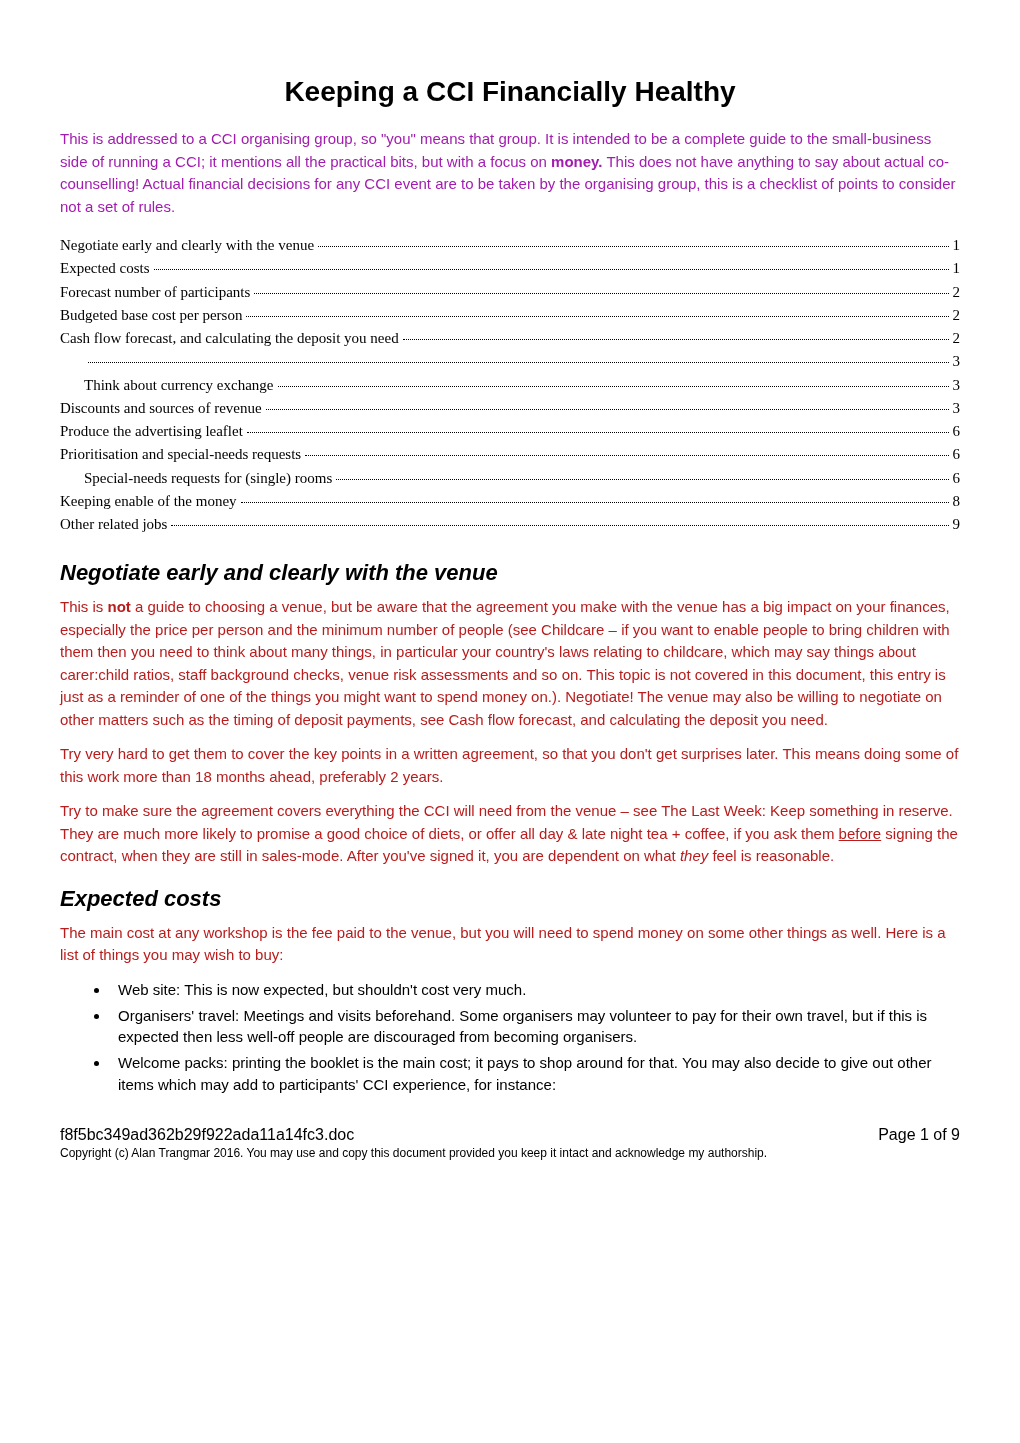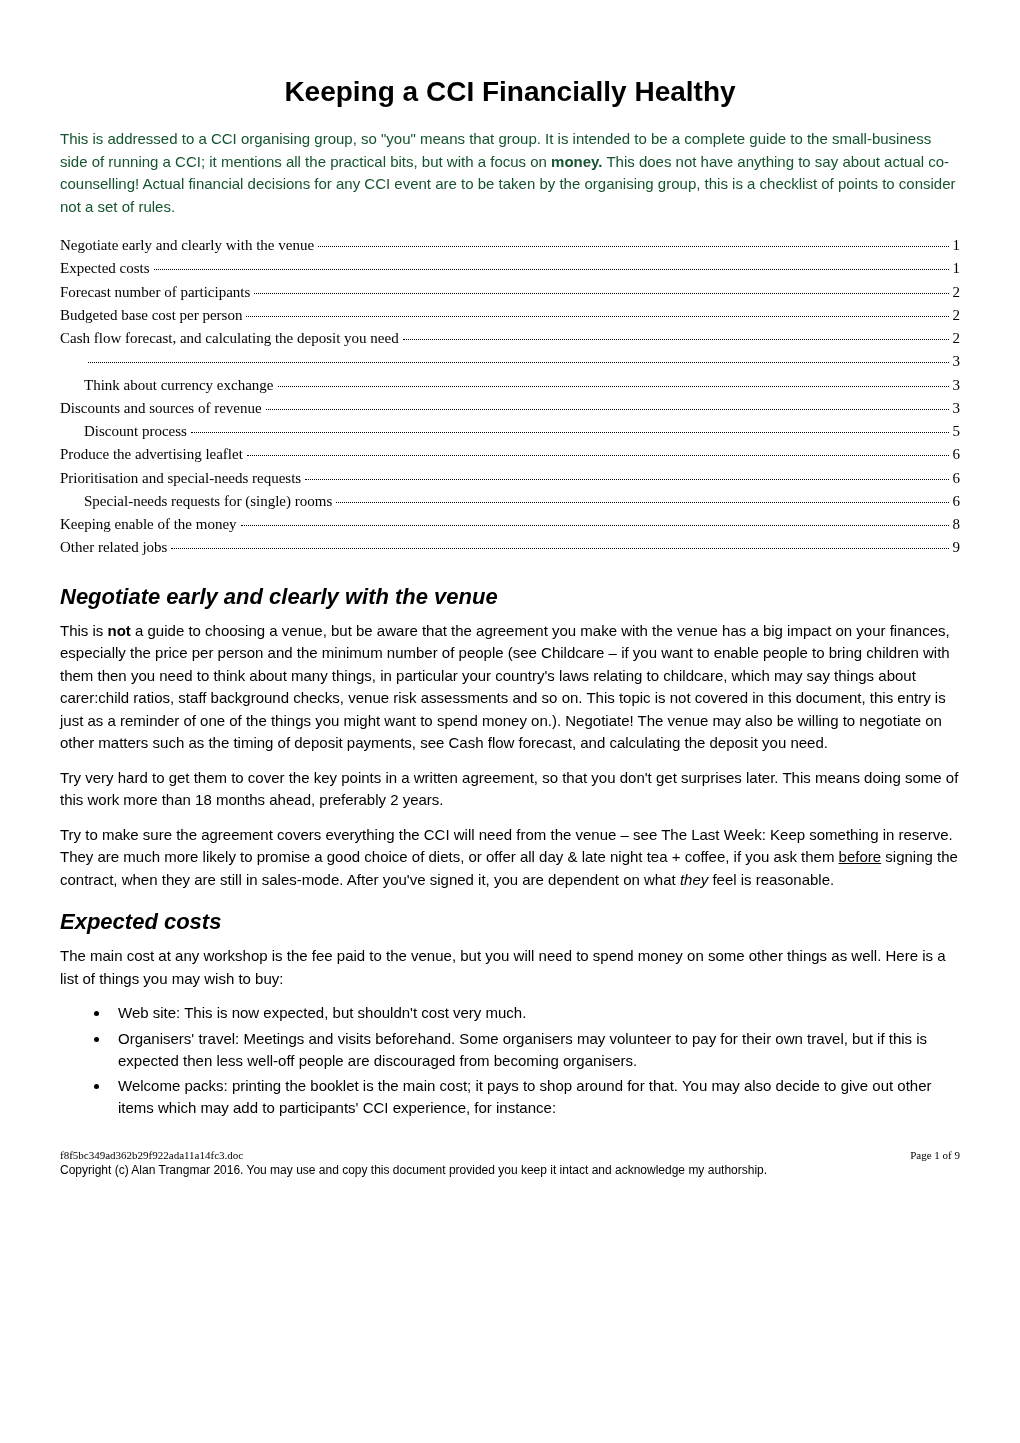--- a/index.html
+++ b/index.html
@@ -18,21 +18,21 @@
     .title {
       text-align: center;
       font-size: 28px;
       font-weight: bold;
       margin-bottom: 20px;
       font-family: Arial, sans-serif;
       margin-top: 36px;
     }
     .intro {
       font-family: "Comic Sans MS", cursive, sans-serif;
-      color: #14532d;
+      color: #a21caf;
       font-size: 15px;
       line-height: 1.5;
       margin-bottom: 16px;
     }
     .intro .bold {
       font-weight: bold;
     }
     .toc {
       font-family: "Times New Roman", serif;
       font-size: 15px;
@@ -60,21 +60,21 @@
     .section-heading {
       font-family: Arial, sans-serif;
       font-size: 22px;
       font-weight: bold;
       font-style: italic;
       margin-top: 18px;
       margin-bottom: 10px;
     }
     .body-text {
       font-family: "Comic Sans MS", cursive, sans-serif;
-      color: #000000;
+      color: #b91c1c;
       font-size: 15px;
       line-height: 1.5;
       margin-bottom: 12px;
     }
     .body-text .bold {
       font-weight: bold;
     }
     .body-text .italic {
       font-style: italic;
     }
@@ -86,22 +86,22 @@
       font-size: 15px;
       margin-left: 50px;
       line-height: 1.45;
     }
     .bullets li {
       margin-bottom: 4px;
       padding-left: 8px;
     }
     .footer {
       margin-top: 30px;
-      font-family: Liberation Serif, serif;
-      font-size: 11px;
+      font-family: Liberation Sans, sans-serif;
+      font-size: 16px;
       display: flex;
       justify-content: space-between;
     }
     .footer-copyright {
       font-family: Arial, sans-serif;
       font-size: 12px;
       margin-top: 2px;
     }
   </style>
 </head>
@@ -145,25 +145,20 @@
   </div>
   <div class="toc-row toc-indent-1">
     <span class="toc-label">Think about currency exchange</span>
     <span class="toc-dots"></span>
     <span class="toc-page">3</span>
   </div>
   <div class="toc-row toc-indent-0">
     <span class="toc-label">Discounts and sources of revenue</span>
     <span class="toc-dots"></span>
     <span class="toc-page">3</span>
-  </div>
-  <div class="toc-row toc-indent-1">
-    <span class="toc-label">Discount process</span>
-    <span class="toc-dots"></span>
-    <span class="toc-page">5</span>
   </div>
   <div class="toc-row toc-indent-0">
     <span class="toc-label">Produce the advertising leaflet</span>
     <span class="toc-dots"></span>
     <span class="toc-page">6</span>
   </div>
   <div class="toc-row toc-indent-0">
     <span class="toc-label">Prioritisation and special-needs requests</span>
     <span class="toc-dots"></span>
     <span class="toc-page">6</span>

